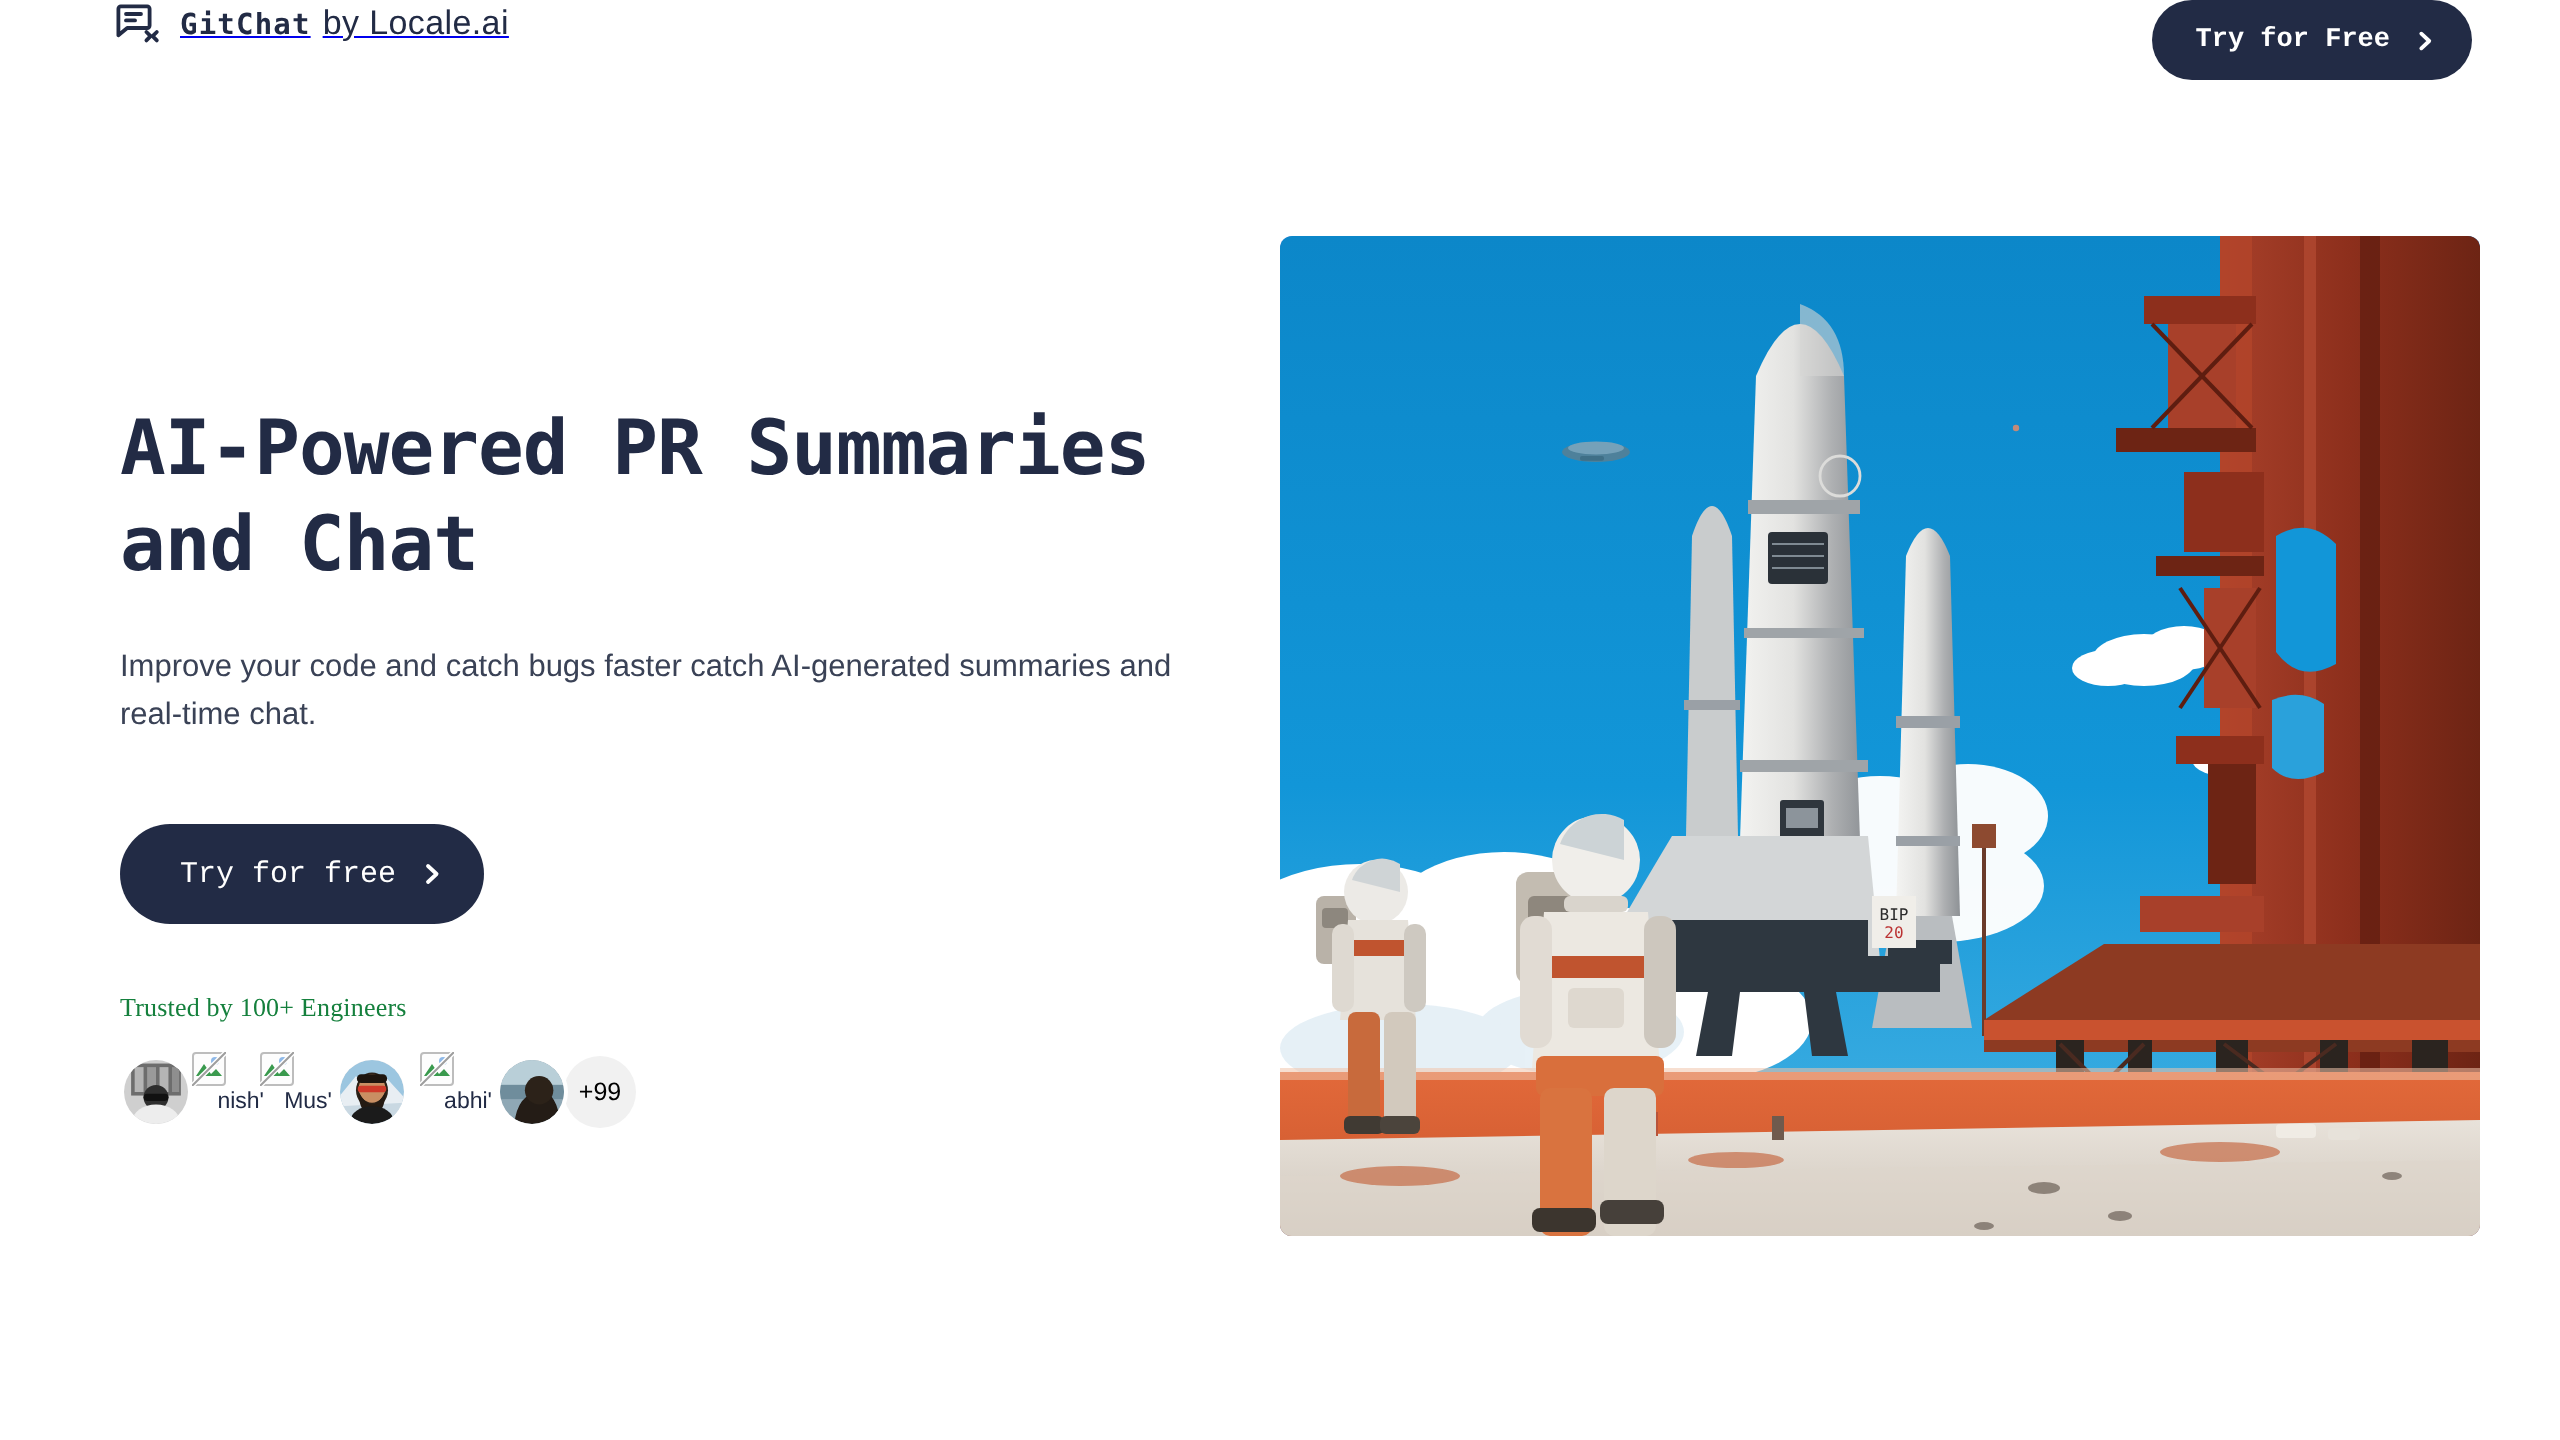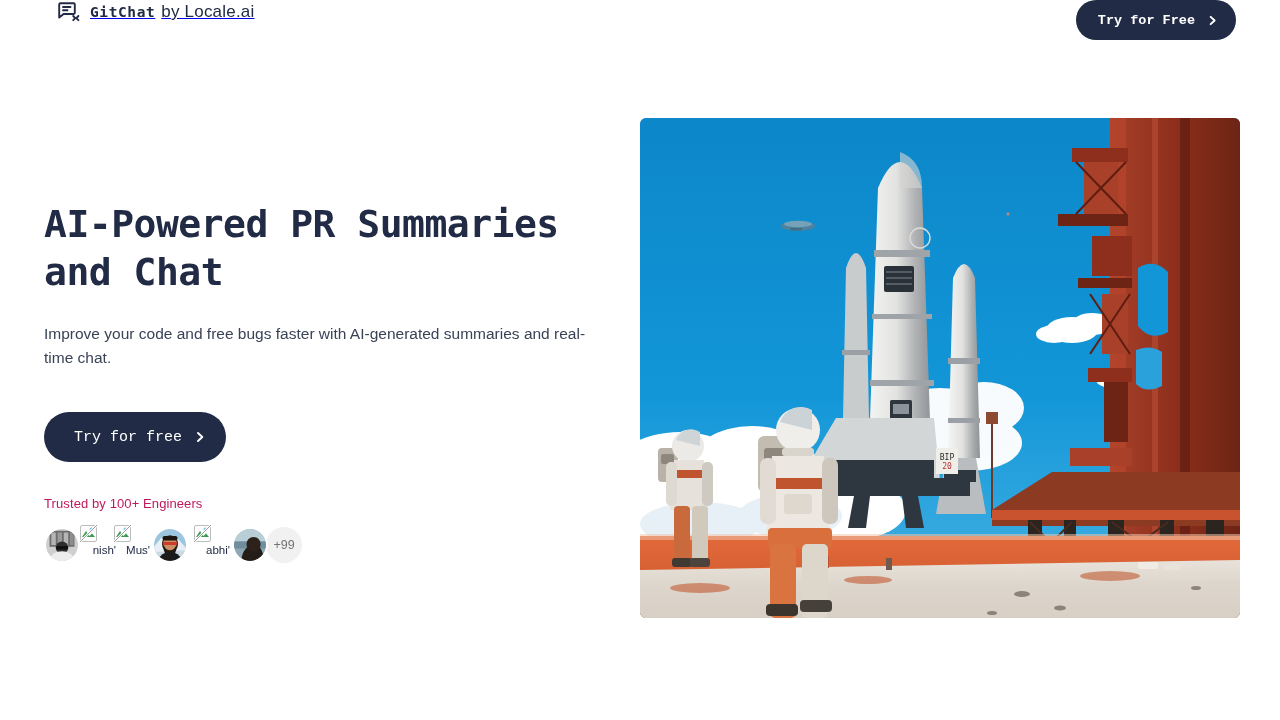--- a/index.html
+++ b/index.html
@@ -78,21 +78,21 @@
 
   
   .hero {
     position: absolute;
     top: 78px; left: 0;
     width: 1280px;
     height: 642px;
   }
   .hero-left {
     position: absolute;
-    left: 44px;
+    left: 60px;
     top: 122px;
     width: 560px;
   }
   .headline {
     font-family: "DejaVu Sans Mono", "Liberation Mono", monospace;
     font-weight: 700;
     font-size: 38px;
     line-height: 48px;
     letter-spacing: -0.5px;
     color: #222b45;
@@ -110,22 +110,23 @@
     height: 50px;
     padding: 0 20px 0 30px;
     font-size: 15px;
     font-weight: 400;
   }
   .btn-hero .chev { width: 12px; height: 12px; }
 
   .trusted-label {
     margin-top: 34px;
     font-size: 13px;
-    color: #be185d;
+    color: #15803d;
     letter-spacing: .1px;
+    font-family: Liberation Serif, serif;
   }
 
   .avatar-row {
     margin-top: 16px;
     display: flex;
     align-items: center;
   }
   .avatar {
     width: 36px; height: 36px;
     border-radius: 50%;
@@ -166,21 +167,21 @@
     font-family: "Liberation Sans", sans-serif;
   }
   .avatar-more {
     width: 36px; height: 36px;
     border-radius: 50%;
     background: #f1f1f1;
     display: flex;
     align-items: center;
     justify-content: center;
     font-size: 12.5px;
-    color: #737373;
+    color: #000000;
     flex: none;
     margin-left: 6px;
   }
 
   
   .hero-art {
     position: absolute;
     left: 640px;
     top: 40px;
     width: 600px;
@@ -222,21 +223,21 @@
   </button>
 
 </header>
 
 <main class="hero">
 
   <div class="hero-left">
 
     <h1 class="headline">AI-Powered PR Summaries and Chat</h1>
 
-    <p class="subhead">Improve your code and free bugs faster with AI-generated summaries and real-time chat.</p>
+    <p class="subhead">Improve your code and catch bugs faster catch AI-generated summaries and real-time chat.</p>
 
     <button class="btn-pill btn-hero">
       <span>Try for free</span>
       <span style="display:flex;">
         <svg class="chev" viewBox="0 0 12 12" fill="none" stroke="currentColor" stroke-width="1.9" stroke-linecap="round" stroke-linejoin="round">
           <polyline points="4,2 8.3,6 4,10"></polyline>
         </svg>
       </span>
     </button>
 

